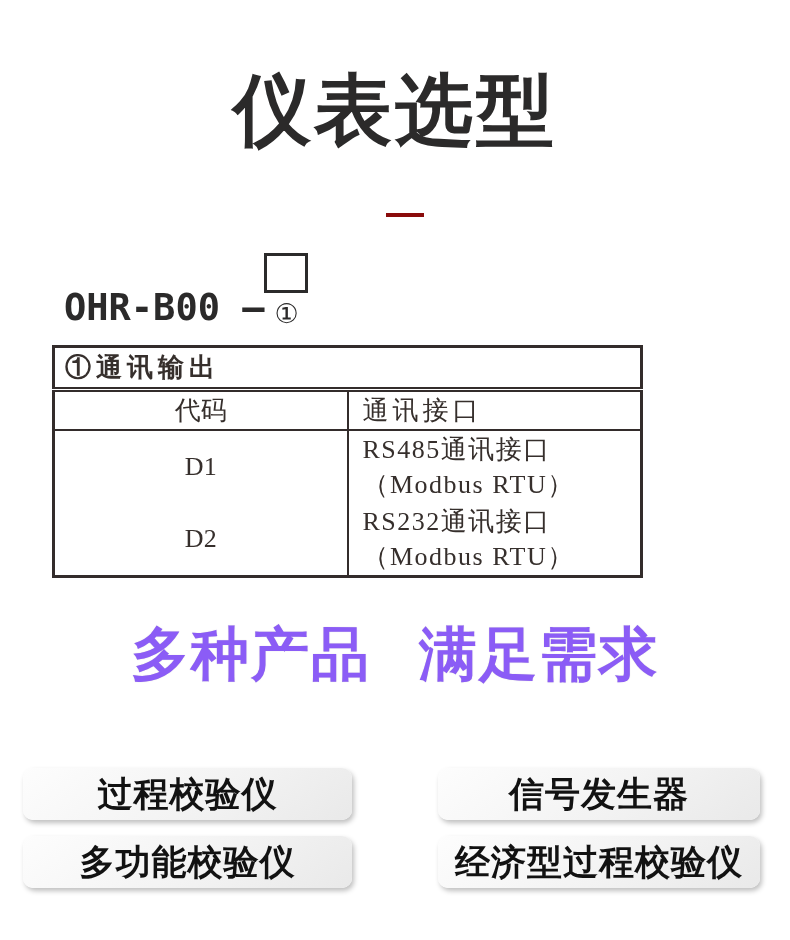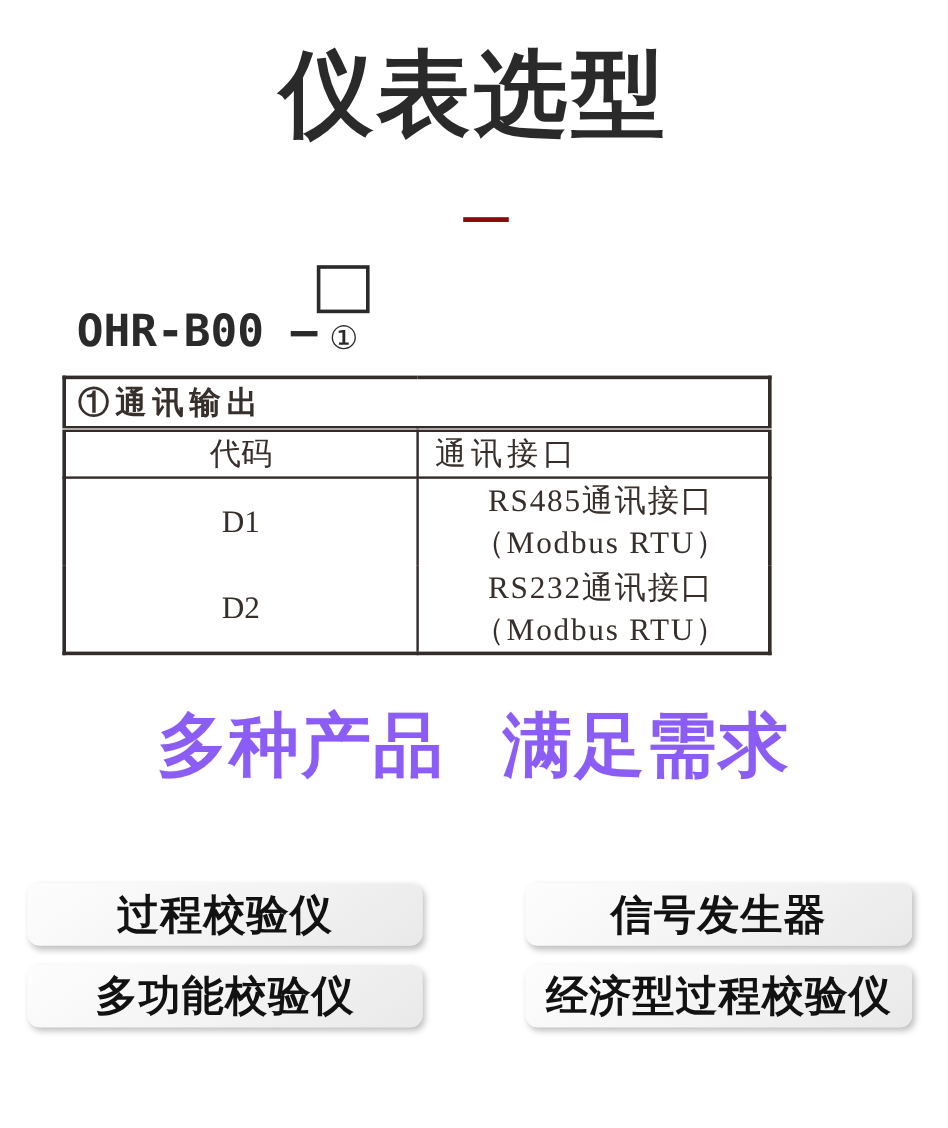--- a/index.html
+++ b/index.html
@@ -3,21 +3,21 @@
 <meta charset="utf-8">
 <style>
   html, body { margin: 0; padding: 0; }
   body {
     width: 790px; height: 940px;
     background: #ffffff;
     font-family: "Liberation Sans", "DejaVu Sans", sans-serif;
     position: relative;
     overflow: hidden;
   }
-  .page { position: absolute; inset: 0; }
+  .page { position: absolute; inset: 0; margin-top: 32px; }
 
   
   .page-title {
     position: absolute;
     top: 34px; left: 0; width: 100%;
     text-align: center;
     font-size: 78px;
     font-weight: 700;
     letter-spacing: 3px;
     color: #2b2a2a;
@@ -82,21 +82,21 @@
     border-bottom: 5px double #332c2b;
   }
   .spec-colhead td { height: 35px; border-bottom: 2px solid #332c2b; }
   .spec-row td { height: 35px; }
   .cell-code {
     width: 68px;
     text-align: center;
     border-right: 2px solid #7f1d1d;
   }
   .cell-iface { padding-left: 14px; letter-spacing: 4px; }
-  .spec-row .cell-iface { letter-spacing: 1.5px; text-align: center; }
+  .spec-row .cell-iface { letter-spacing: 1.5px; }
 
   
   .slogan {
     position: absolute;
     top: 590px; left: 0; width: 100%;
     display: flex;
     justify-content: center;
     gap: 48px;
     font-size: 58px;
     font-weight: 700;

